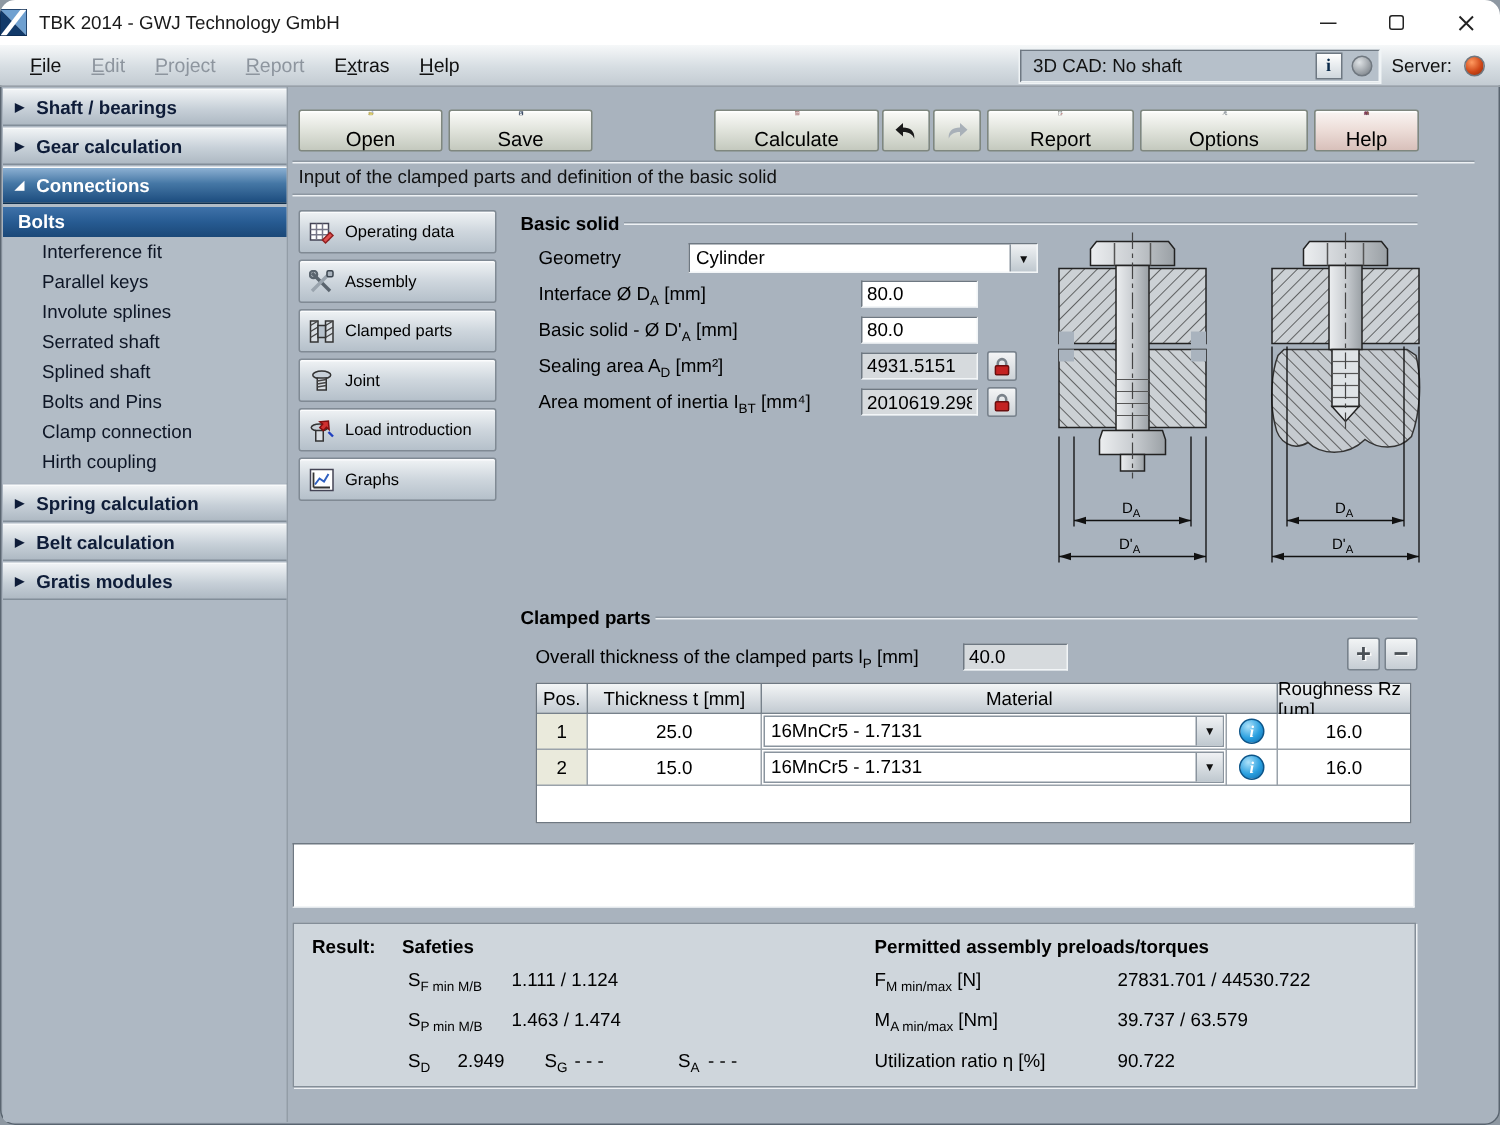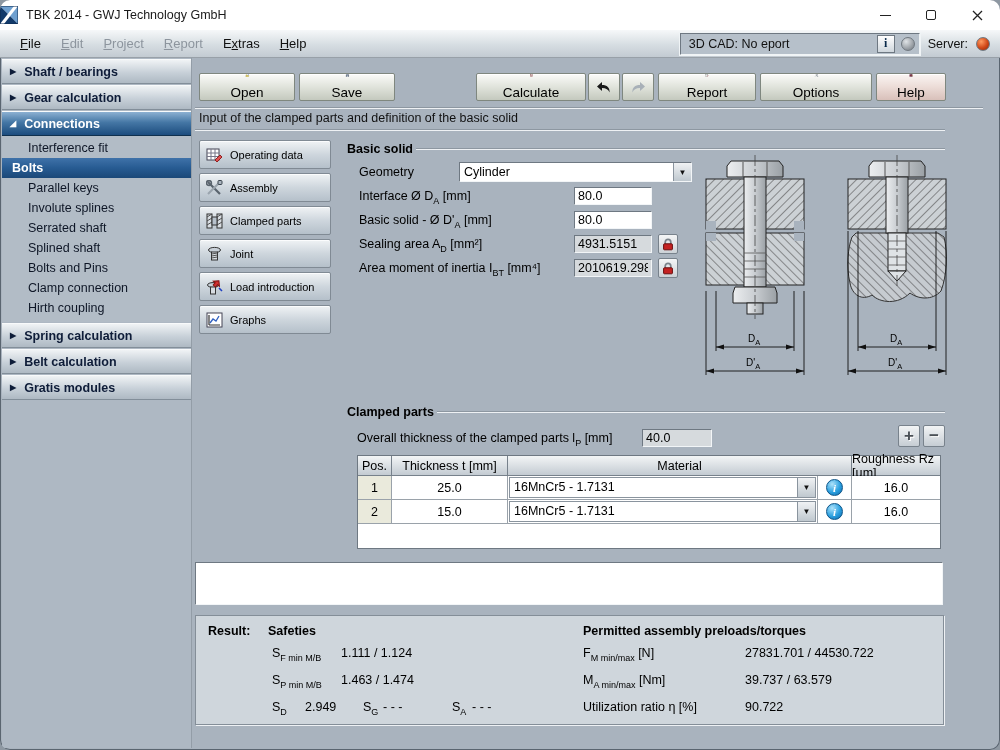--- a/index.html
+++ b/index.html
@@ -152,21 +152,21 @@
 
   <div class="menubar">
     <span class="menu-item"><span></span><span class="mn">F</span><span>ile</span></span>
     <span class="menu-item disabled"><span></span><span class="mn">E</span><span>dit</span></span>
     <span class="menu-item disabled"><span></span><span class="mn">P</span><span>roject</span></span>
     <span class="menu-item disabled"><span></span><span class="mn">R</span><span>eport</span></span>
     <span class="menu-item"><span>E</span><span class="mn">x</span><span>tras</span></span>
     <span class="menu-item"><span></span><span class="mn">H</span><span>elp</span></span>
     <div class="cad-wrap">
       <div class="cad-box">
-        <span class="cad-text">3D CAD: No eport</span>
+        <span class="cad-text">3D CAD: No shaft</span>
         <div class="i-btn">i</div>
         <span class="led gray"></span>
       </div>
       <span class="server-label">Server:</span>
       <span class="led red"></span>
     </div>
   </div>
 
   <div class="sidebar">
     <div class="acc-header">
@@ -175,22 +175,22 @@
     </div>
     <div class="acc-header">
       <span class="tri">▶</span>
       <span>Gear calculation</span>
     </div>
     <div class="acc-header expanded">
       <span class="tri">◢</span>
       <span>Connections</span>
     </div>
     <div class="acc-list">
+      <div class="acc-item selected">Bolts</div>
       <div class="acc-item">Interference fit</div>
-      <div class="acc-item selected">Bolts</div>
       <div class="acc-item">Parallel keys</div>
       <div class="acc-item">Involute splines</div>
       <div class="acc-item">Serrated shaft</div>
       <div class="acc-item">Splined shaft</div>
       <div class="acc-item">Bolts and Pins</div>
       <div class="acc-item">Clamp connection</div>
       <div class="acc-item">Hirth coupling</div>
     </div>
     <div class="acc-header">
       <span class="tri">▶</span>

